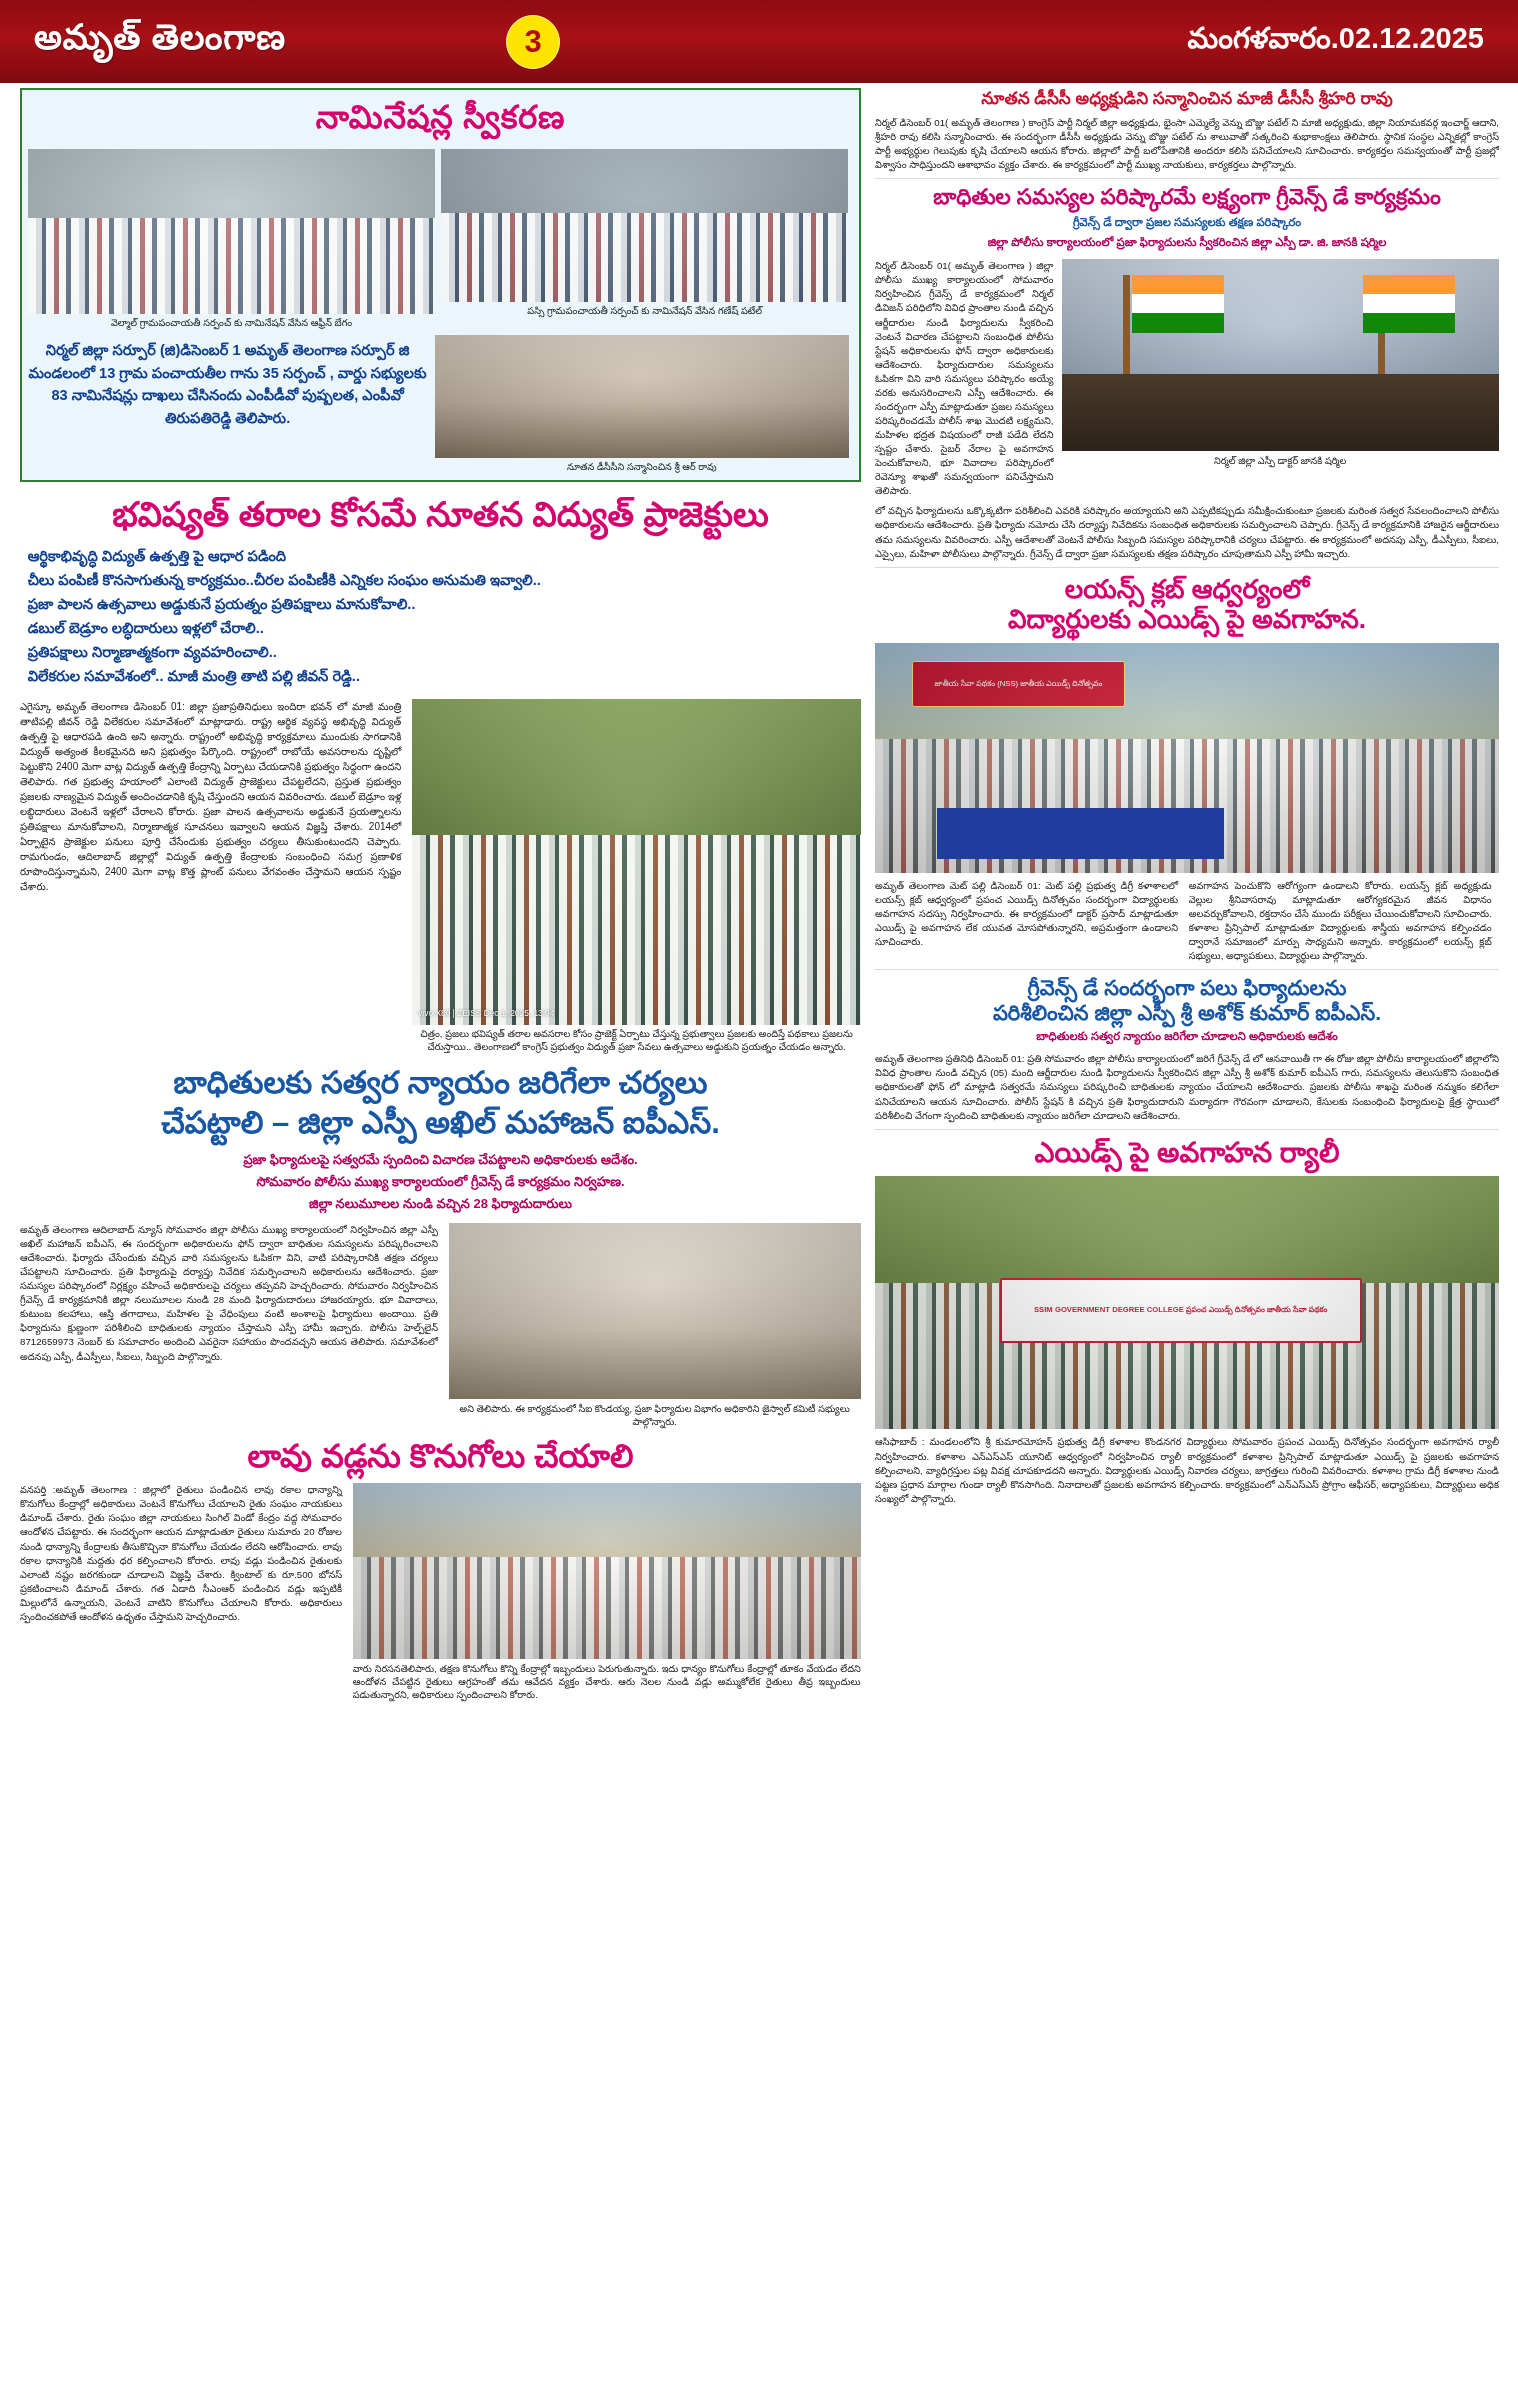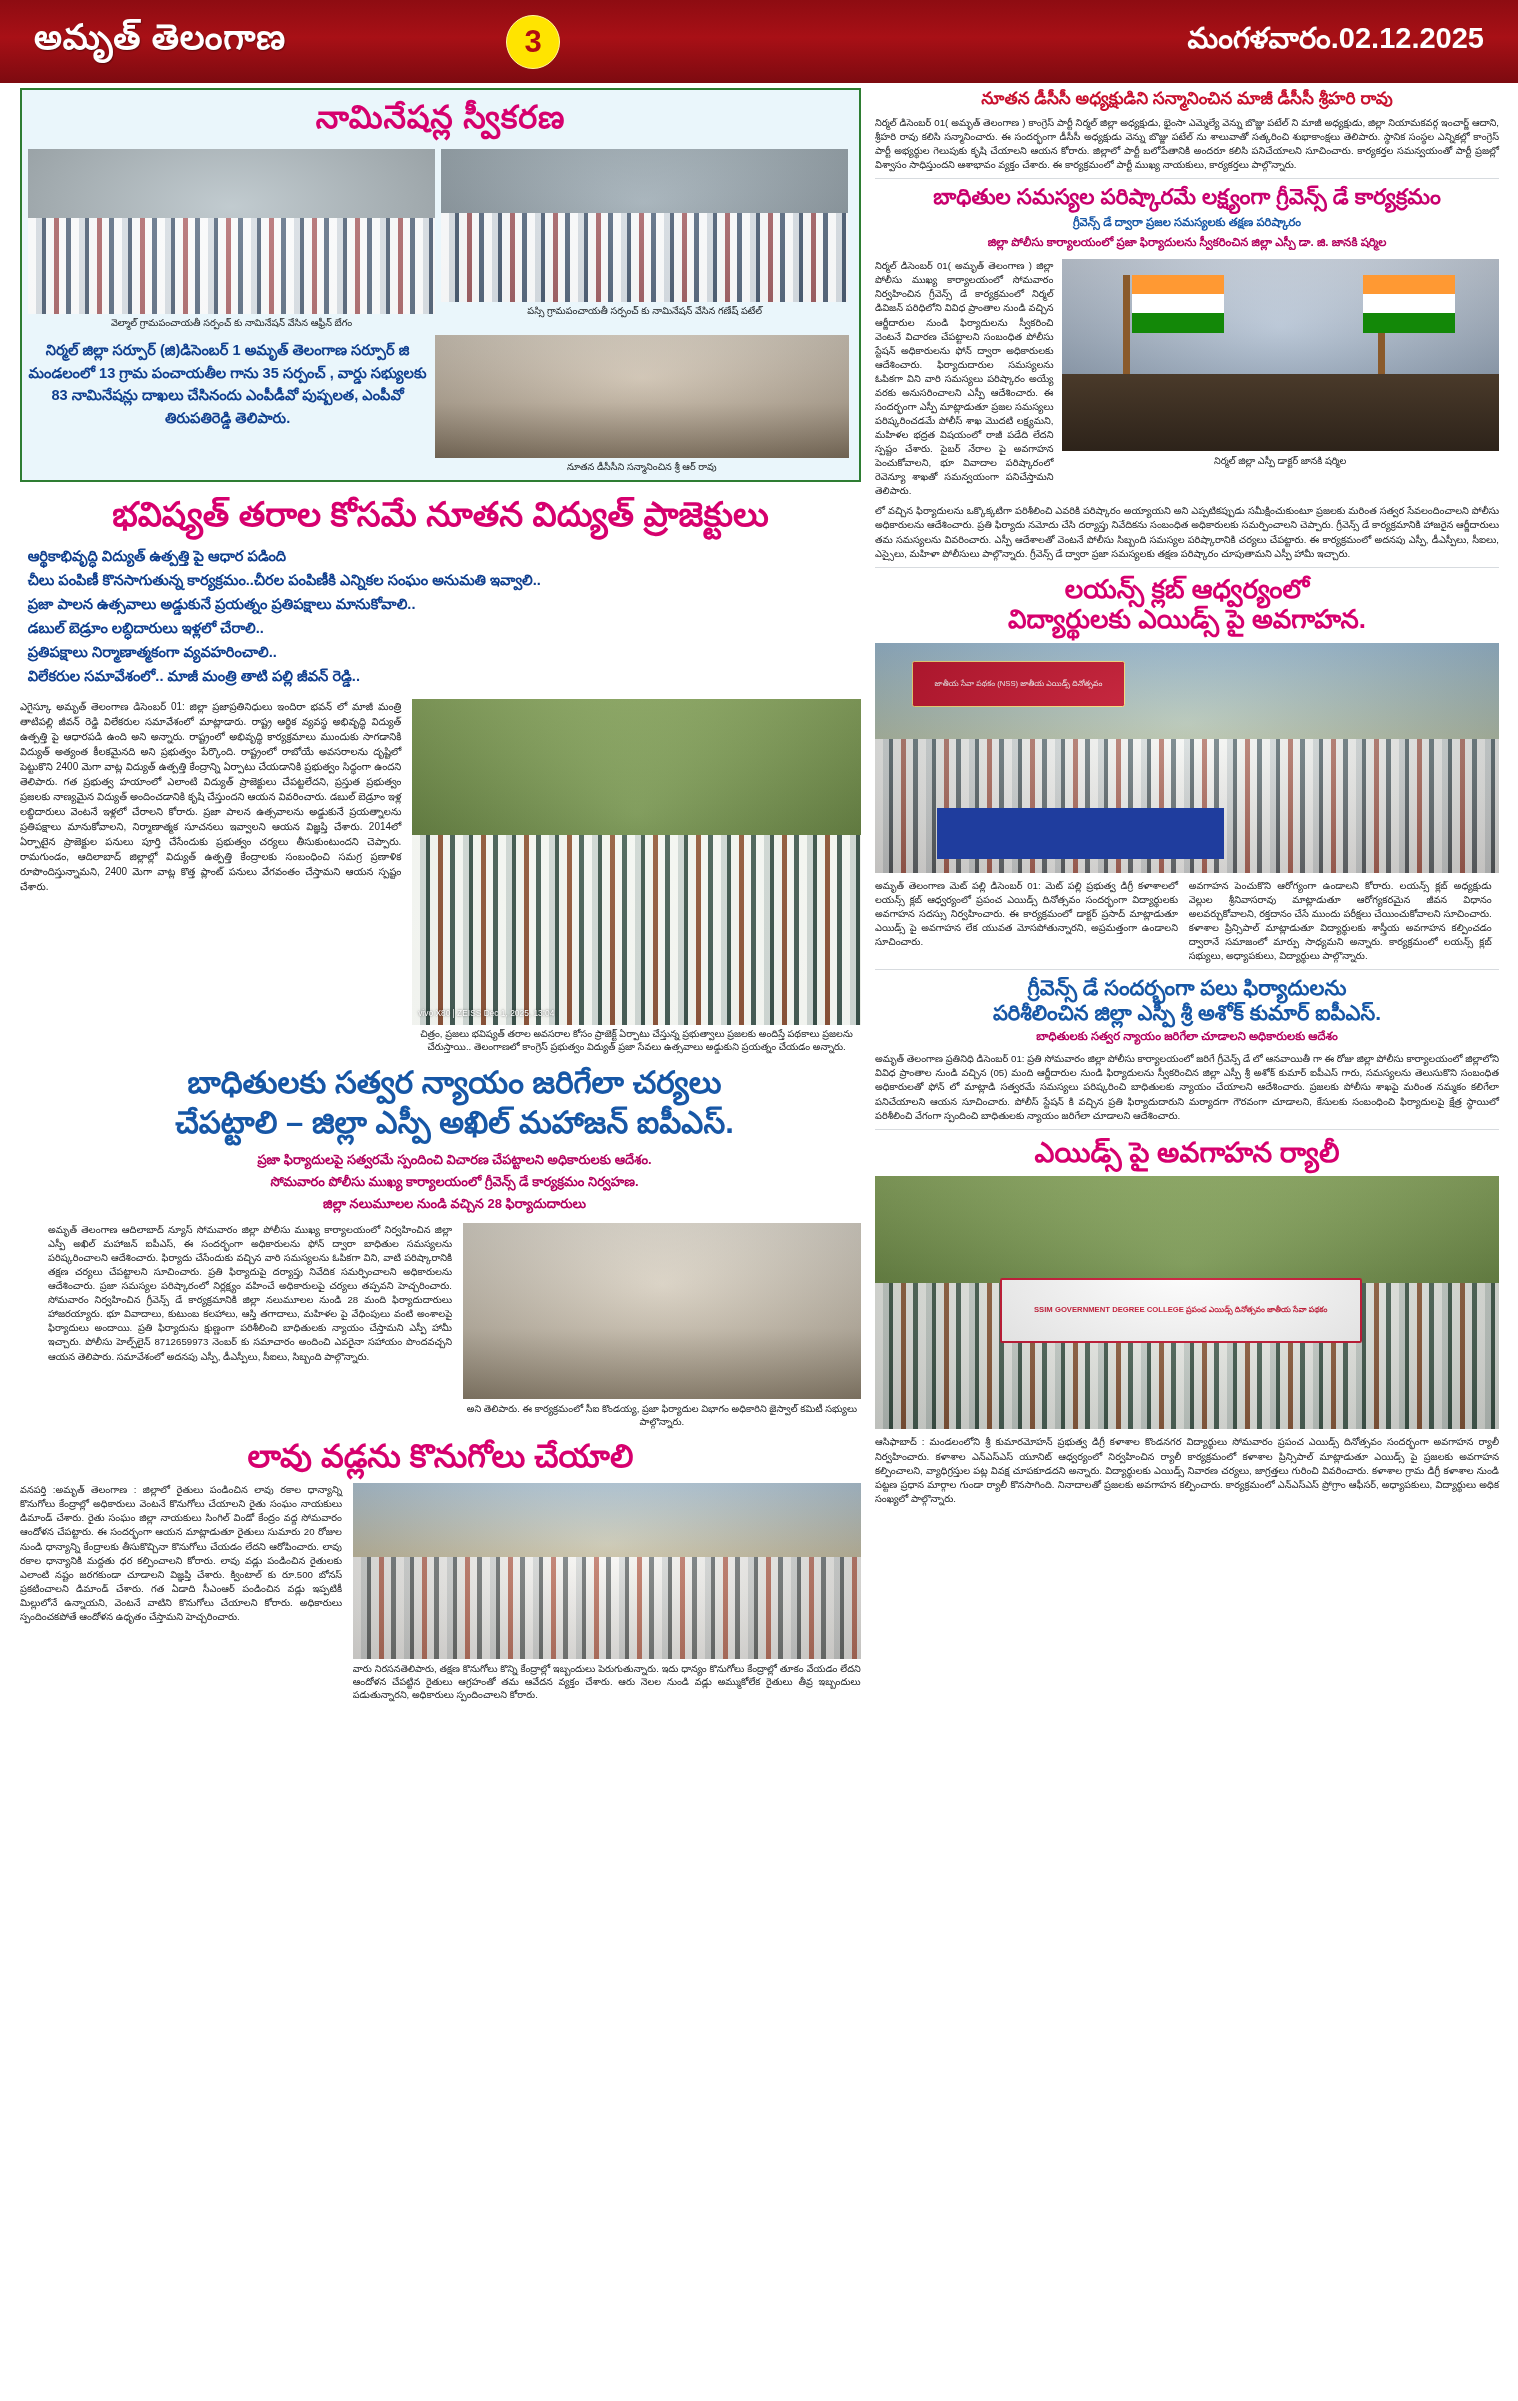--- a/index.html
+++ b/index.html
@@ -167,21 +167,21 @@
             <div class="vignette"></div>
             <div class="ph-people" style="position:absolute;inset:0;"></div>
             <div class="watermark">vivo X80 | ZEISS
 Dec 1, 2025, 13:04</div>
           </div>
           <div class="cap" style="margin-top:3.8px;">చిత్రం, ప్రజలు భవిష్యత్ తరాల అవసరాల కోసం ప్రాజెక్ట్ ఏర్పాటు చేస్తున్న ప్రభుత్వాలు ప్రజలకు అందిస్తే పథకాలు ప్రజలను చేరుస్తాయి.. తెలంగాణలో కాంగ్రెస్ ప్రభుత్వం విద్యుత్ ప్రజా సేవలు ఉత్సవాలు అడ్డుకుని ప్రయత్నం చేయడం అన్నారు.</div>
         </div>
       </div>
     </div>
 
-    <div style="margin-top:10.7px;margin-left:28px;">
+    <div style="margin-top:10.7px;">
       <div class="hl blue" style="font-size:31px; color:#1757a6;">బాధితులకు సత్వర  న్యాయం జరిగేలా చర్యలు</div>
       <div class="hl blue" style="font-size:31px; color:#1757a6; margin-top:3.1px;">చేపట్టాలి – జిల్లా ఎస్పీ అఖిల్ మహాజన్ ఐపీఎస్.</div>
 
       <div class="bullets" style="font-size:13px; margin-top:9.2px; color:#b3005e; text-align:center;">
         <div>ప్రజా ఫిర్యాదులపై సత్వరమే స్పందించి విచారణ చేపట్టాలని అధికారులకు ఆదేశం.</div>
         <div>సోమవారం పోలీసు ముఖ్య కార్యాలయంలో గ్రీవెన్స్ డే కార్యక్రమం నిర్వహణ.</div>
         <div>జిల్లా నలుమూలల నుండి వచ్చిన 28 ఫిర్యాదుదారులు</div>
       </div>
 
       <div style="display:flex; gap:10.7px; margin-top:9.2px;">

